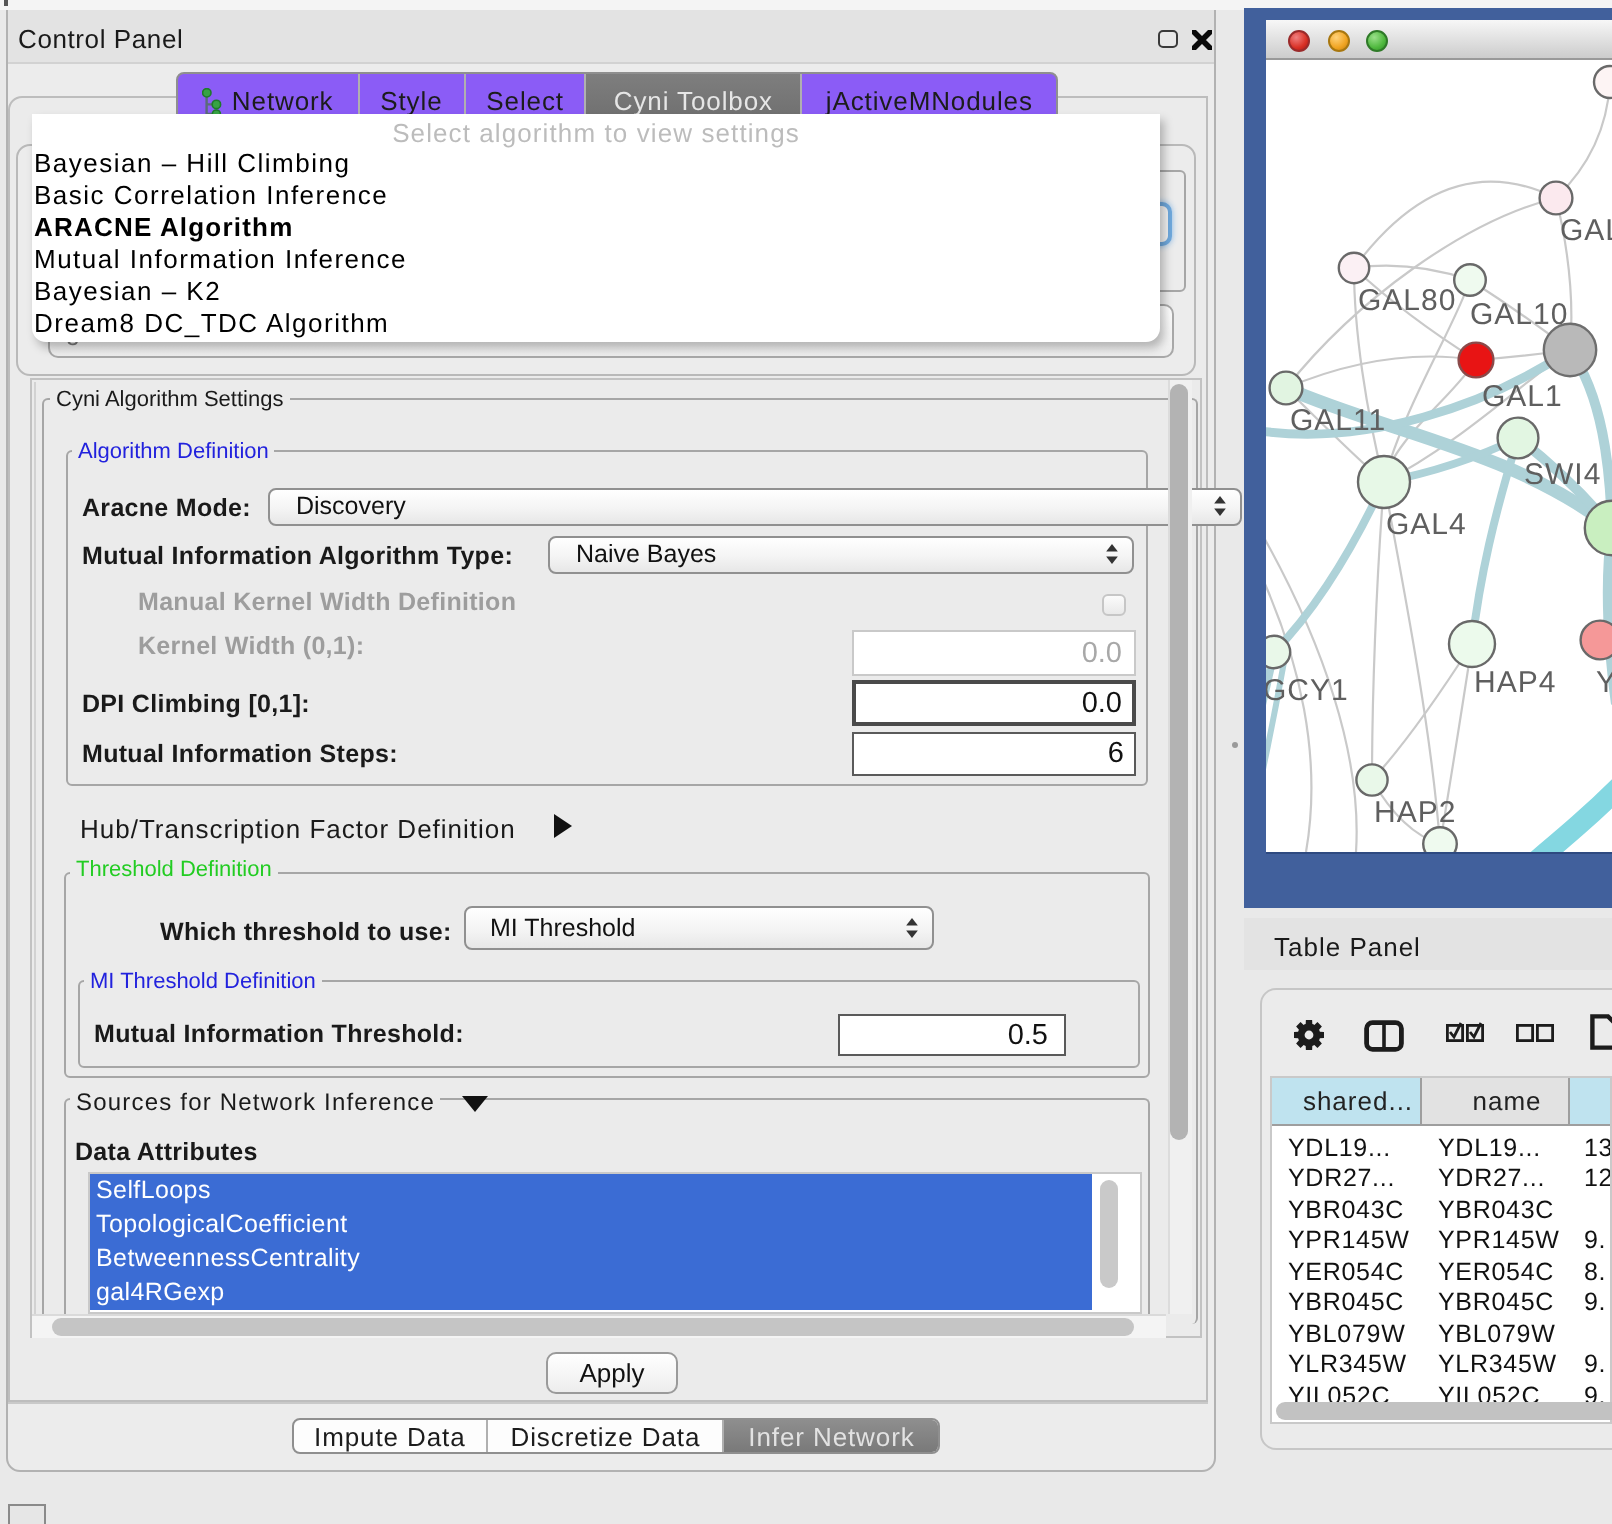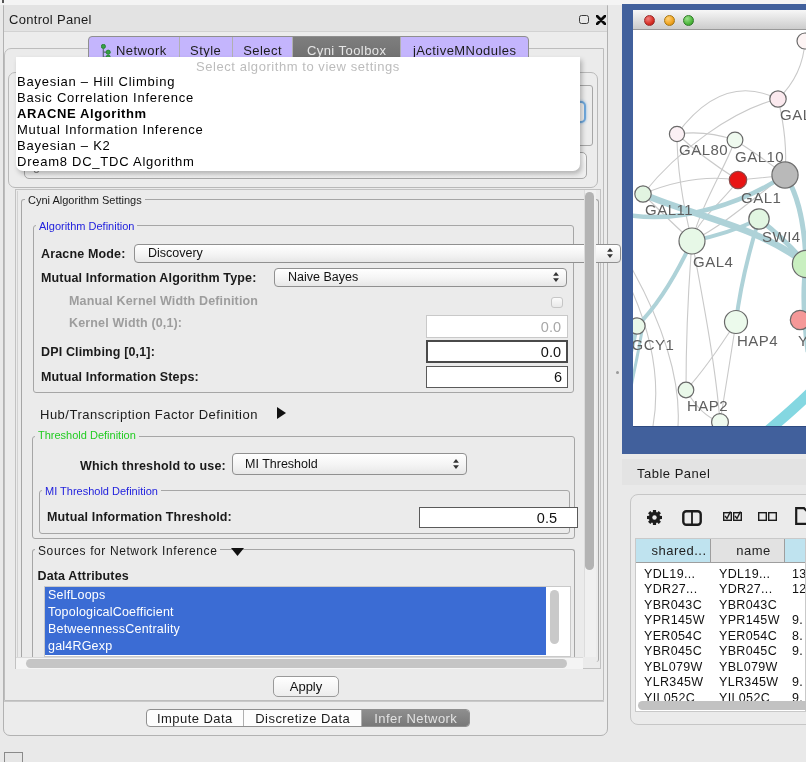--- a/index.html
+++ b/index.html
@@ -8,21 +8,21 @@
   .abs{position:absolute;}
   #topstrip{left:0;top:0;width:806px;height:5px;background:#f4f4f4;}
   
   #cpwin{left:3px;top:5px;width:605px;height:731px;background:#ececec;border:1px solid #b2b2b2;border-radius:0 0 7px 7px;box-sizing:border-box;}
   #cptitlebar{left:4px;top:5px;width:603px;height:27px;background:#e3e3e3;border-bottom:1px solid #d2d2d2;box-sizing:border-box;}
   #cptitle{left:9px;top:12px;font-size:13px;letter-spacing:0.3px;color:#1a1a1a;}
   #floatbtn{left:579px;top:14.5px;width:9.5px;height:9px;border:1.6px solid #3a3a3a;border-radius:2.5px;background:#e8e8e8;box-sizing:border-box;}
   
   #content{left:4px;top:48px;width:600px;height:653px;background:#ebebeb;border:1px solid #bdbdbd;border-radius:7px 0 0 0;box-sizing:border-box;}
   
-  #tabs{left:88px;top:36px;height:29px;background:#c4b5fd;border:1px solid #8f8f8f;border-radius:4px;box-sizing:border-box;display:flex;align-items:center;font-size:13px;letter-spacing:0.45px;color:#1c1c1c;}
+  #tabs{left:88px;top:36px;height:29px;background:#8b5cf6;border:1px solid #8f8f8f;border-radius:4px;box-sizing:border-box;display:flex;align-items:center;font-size:13px;letter-spacing:0.45px;color:#1c1c1c;}
   #tabs .tab{height:100%;display:flex;align-items:center;justify-content:center;border-right:1px solid #b0b0b0;white-space:nowrap;box-sizing:border-box;}
   #tabs .tab:last-child{border-right:none;}
   #tabs .sel{background:linear-gradient(#7e7e7e,#6d6d6d);color:#e6e6e6;}
   
   #scrollarea{left:15px;top:189px;width:586px;height:480px;border:1px solid #c2c2c2;background:#ebebeb;box-sizing:border-box;}
   .gbox{position:absolute;border:1px solid #a6a6a6;border-radius:3px;}
   .glabel{position:absolute;background:#ebebeb;padding:0 3px;font-size:11px;white-space:nowrap;}
   .flabel{position:absolute;font-size:12.5px;letter-spacing:0.15px;font-weight:bold;color:#1a1a1a;white-space:nowrap;}
   .dis{color:#9d9d9d !important;padding-left:28px;}
   .combo{position:absolute;background:linear-gradient(#ffffff,#f4f4f4 55%,#e7e7e7);border:1px solid #909090;border-radius:4px;box-sizing:border-box;font-size:12.5px;color:#111;}
@@ -151,21 +151,21 @@
       <span class="ctext" style="left:12px;">MI Threshold</span>
     <svg class="stepper" viewBox="0 0 7 12">
         <path d="M3.5 0 L7 4.5 L0 4.5 Z" fill="#333"></path>
         <path d="M3.5 12 L7 7.5 L0 7.5 Z" fill="#333"></path>
       </svg>
     </div>
 
   <div class="abs gbox" style="left:39px;top:490px;width:529px;height:41.5px;"></div>
   <div class="abs glabel" style="left:42px;top:484.5px;color:#2222dd;">MI Threshold Definition</div>
   <div class="abs flabel" style="left:47px;top:510px;">Mutual Information Threshold:</div>
-  <div class="abs tinput" style="left:419px;top:507px;width:159px;height:21px;border:1.5px solid #5a5a5a;padding-right:20px;">0.5</div>
+  <div class="abs tinput" style="left:419px;top:507px;width:114px;height:21px;border:1.5px solid #5a5a5a;padding-right:8px;">0.5</div>
 
   <div class="abs gbox" style="left:32px;top:549px;width:541px;height:112px;border-bottom:none;border-radius:3px 3px 0 0;"></div>
   <div class="abs glabel" style="left:35px;top:544px;color:#1a1a1a;font-size:12px;letter-spacing:0.6px;">Sources for Network Inference</div>
   <svg class="abs" style="left:231px;top:548px;" width="13" height="8" viewBox="0 0 13 8">
       <path d="M0 0 L13 0 L6.5 8 Z" fill="#111"></path>
     </svg>
   <div class="abs flabel" style="left:37.5px;top:569px;">Data Attributes</div>
 
   <div class="abs" id="dalist">
     <div class="drow">SelfLoops</div>

